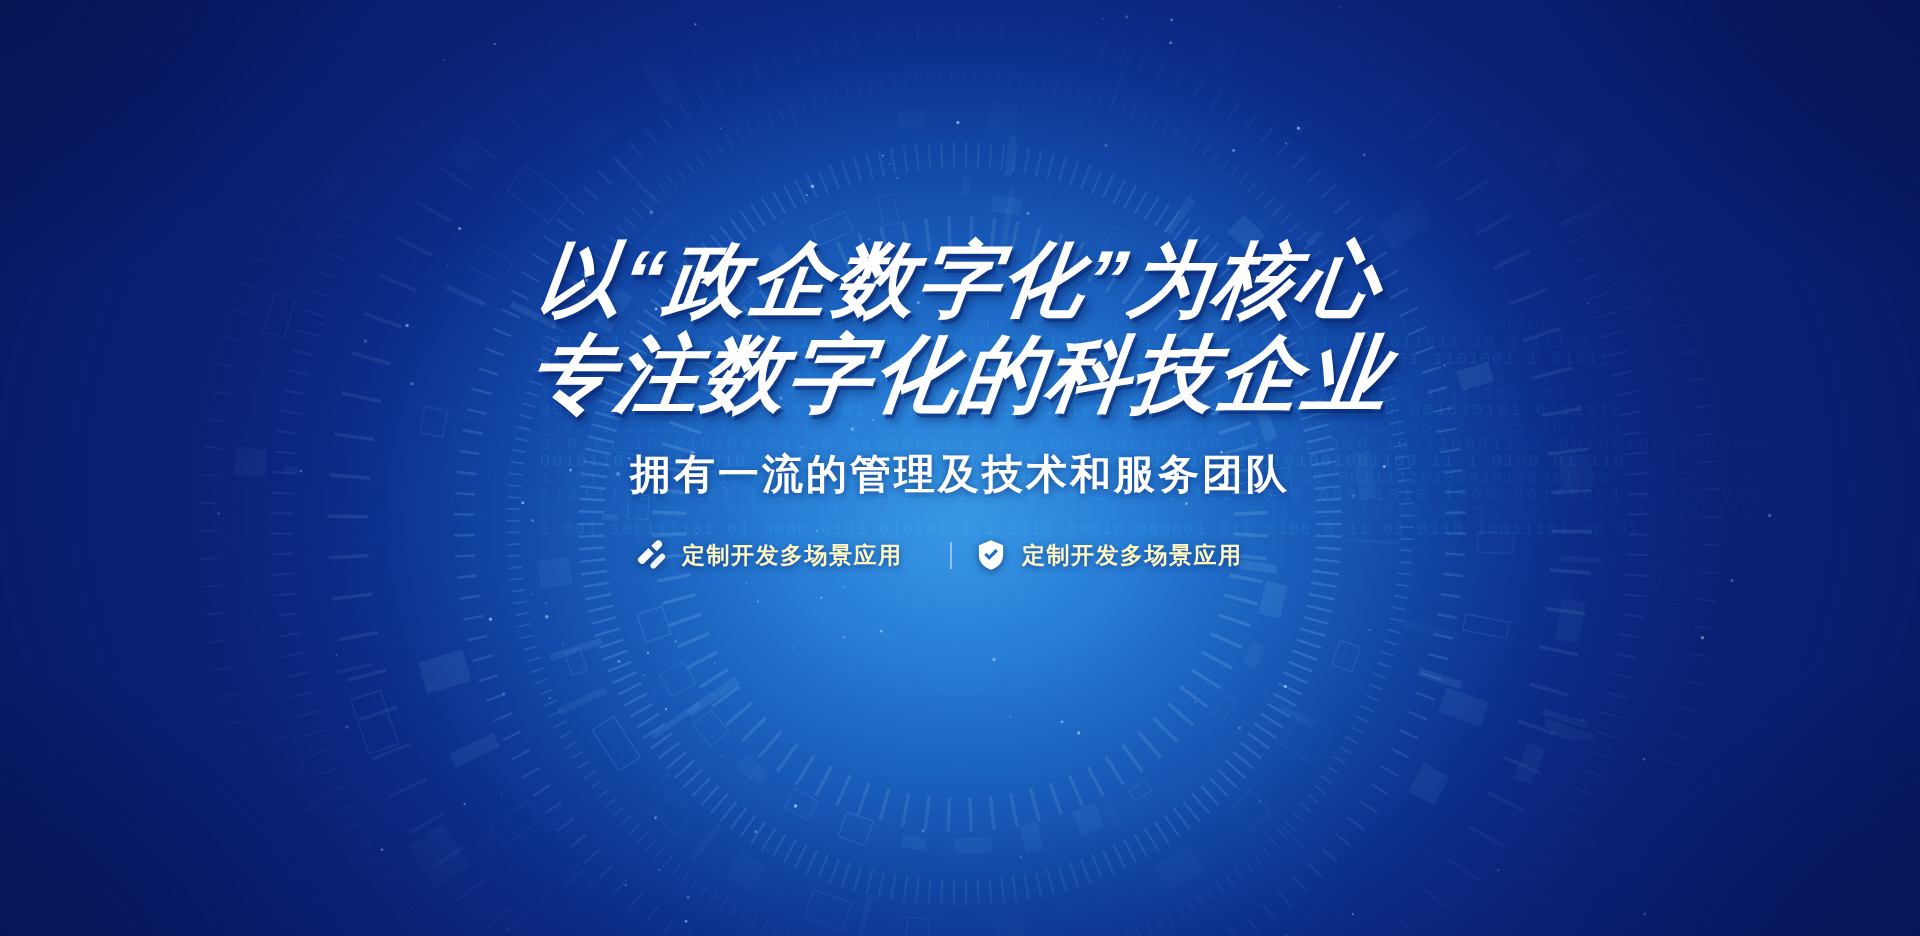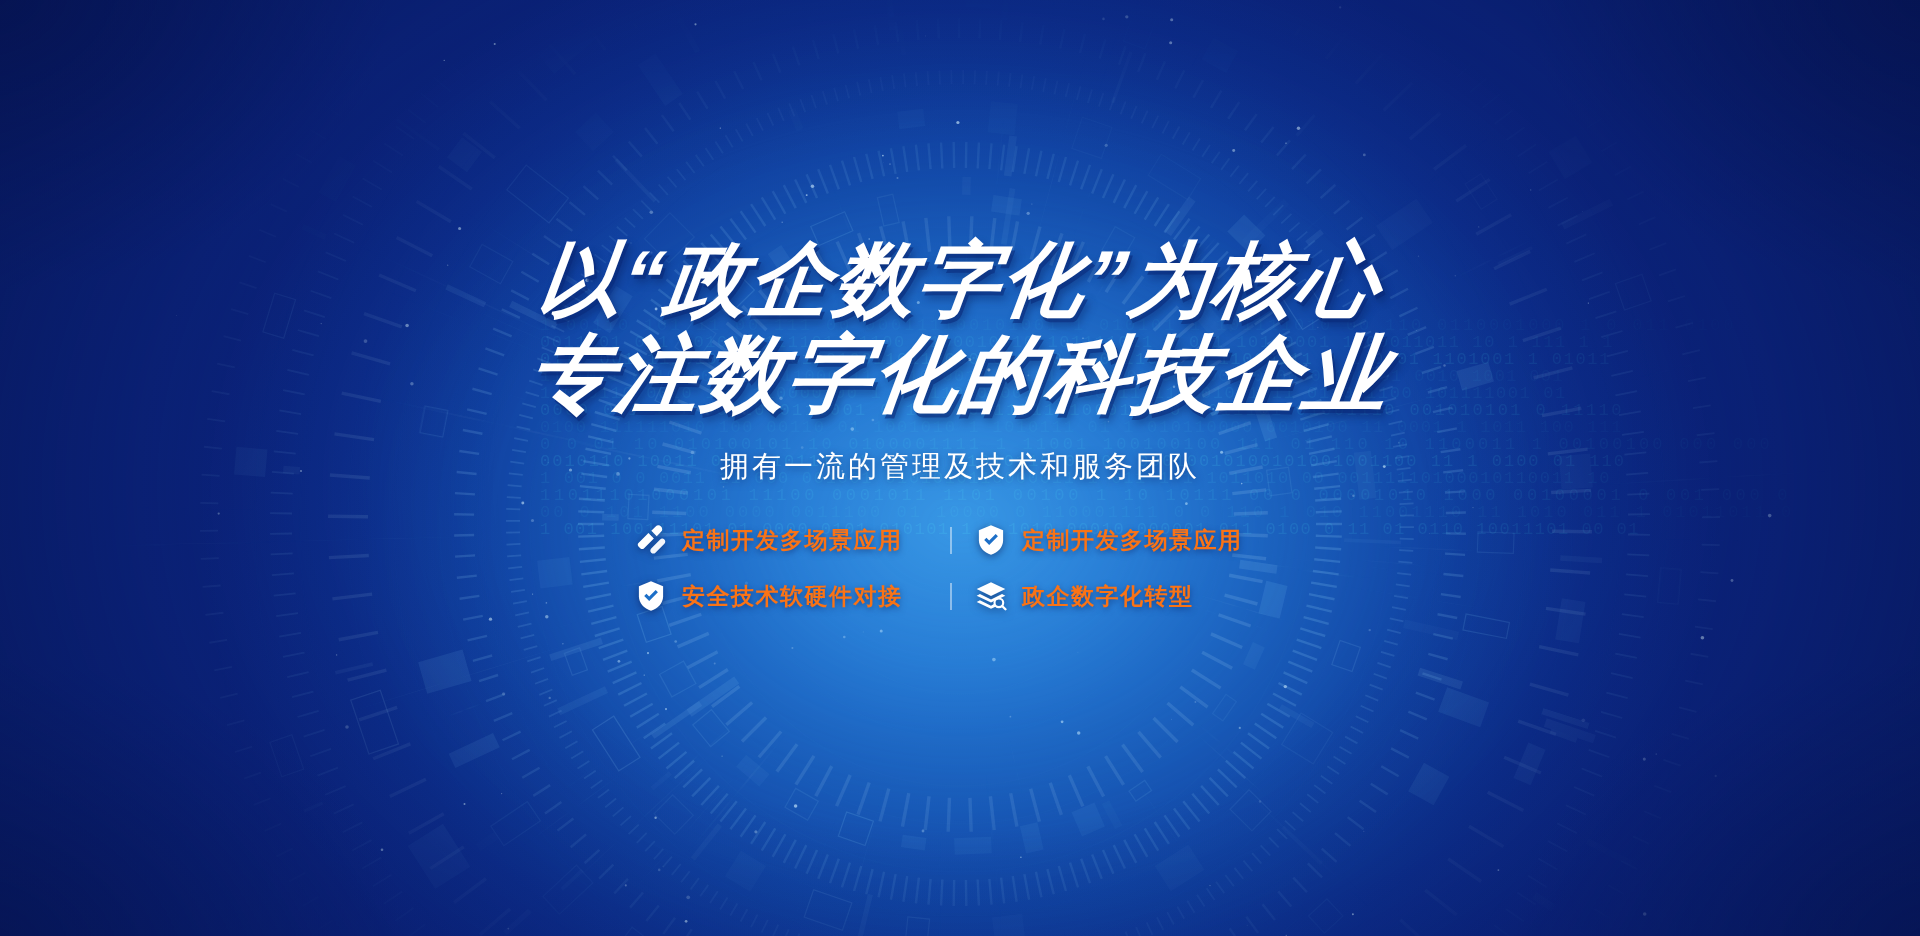--- a/index.html
+++ b/index.html
@@ -63,22 +63,22 @@
        3px 4px 0 rgba(9,40,120,.55),
        5px 7px 10px rgba(5,22,80,.45);
     transform:skewX(-7deg);
   }
   .title-line-1{font-size:82px;}
   .title-line-2{font-size:84px;margin-top:10px;}
 
   .subtitle{
     margin-top:30px;
     color:#ffffff;
-    font-size:29px;
-    font-weight:normal;
+    font-size:41px;
+    font-weight:bold;
     letter-spacing:3px;
     text-shadow:0 2px 8px rgba(6,28,92,.6);
   }
 
   .features{
     margin-top:36px;
     display:flex;flex-direction:column;gap:22px;
   }
   .feature-row{
     display:flex;align-items:center;
@@ -90,21 +90,21 @@
   }
   .feature-item .ico{
     width:34px;height:34px;
     flex:0 0 34px;
     margin-right:14px;
     display:flex;align-items:center;justify-content:center;
     filter:drop-shadow(0 2px 4px rgba(4,20,76,.55));
   }
   .feature-item .ico svg{width:34px;height:34px;display:block;}
   .feature-label{
-    color:#f97316;
+    color:#fef9c3;
     font-size:23px;
     font-weight:bold;
     letter-spacing:1.5px;
     white-space:nowrap;
     text-shadow:0 2px 6px rgba(6,28,92,.55);
   }
   .feature-divider{
     width:2px;height:27px;
     background:rgba(255,255,255,.45);
     margin:0 22px 0 4px;
@@ -1921,40 +1921,16 @@
           <span class="ico">
             <svg viewBox="0 0 32 32" fill="#ffffff">
               <path d="M16 2.2 4.6 6.9v9.4c0 6.3 4.7 11.6 11.4 13.5 6.7-1.9 11.4-7.2 11.4-13.5V6.9L16 2.2z"></path>
               <path d="M14.3 20.7 9.6 16l2.1-2.1 2.6 2.6 6.1-6.1 2.1 2.1-8.2 8.2z" fill="#1c6fc8"></path>
             </svg>
           </span>
           <span class="feature-label">定制开发多场景应用</span>
         </div>
       </div>
 
-      <div class="feature-row">
-        <div class="feature-item">
-          <span class="ico">
-            <svg viewBox="0 0 32 32" fill="#ffffff">
-              <path d="M16 2.2 4.6 6.9v9.4c0 6.3 4.7 11.6 11.4 13.5 6.7-1.9 11.4-7.2 11.4-13.5V6.9L16 2.2z"></path>
-              <path d="M14.3 20.7 9.6 16l2.1-2.1 2.6 2.6 6.1-6.1 2.1 2.1-8.2 8.2z" fill="#1c6fc8"></path>
-            </svg>
-          </span>
-          <span class="feature-label">安全技术软硬件对接</span>
-        </div>
-        <div class="feature-divider"></div>
-        <div class="feature-item">
-          <span class="ico">
-            <svg viewBox="0 0 32 32" fill="#ffffff">
-              <path d="M16 3 2.5 9.5 16 16l13.5-6.5L16 3z"></path>
-              <path d="M5.6 14.2 2.5 15.7 16 22.2l13.5-6.5-3.1-1.5L16 19.2 5.6 14.2z"></path>
-              <path d="M5.6 20.1 2.5 21.6 16 28.1l4.3-2.1-1.5-2.4L16 25.1 5.6 20.1z"></path>
-              <circle cx="23.4" cy="22.4" r="4.1" fill="none" stroke="#ffffff" stroke-width="2"></circle>
-              <path d="M26.5 25.4 29.6 28.5" stroke="#ffffff" stroke-width="2.2" stroke-linecap="round"></path>
-            </svg>
-          </span>
-          <span class="feature-label">政企数字化转型</span>
-        </div>
-      </div>
 
     </div>
   </div>
 </div>
 
 </body></html>

